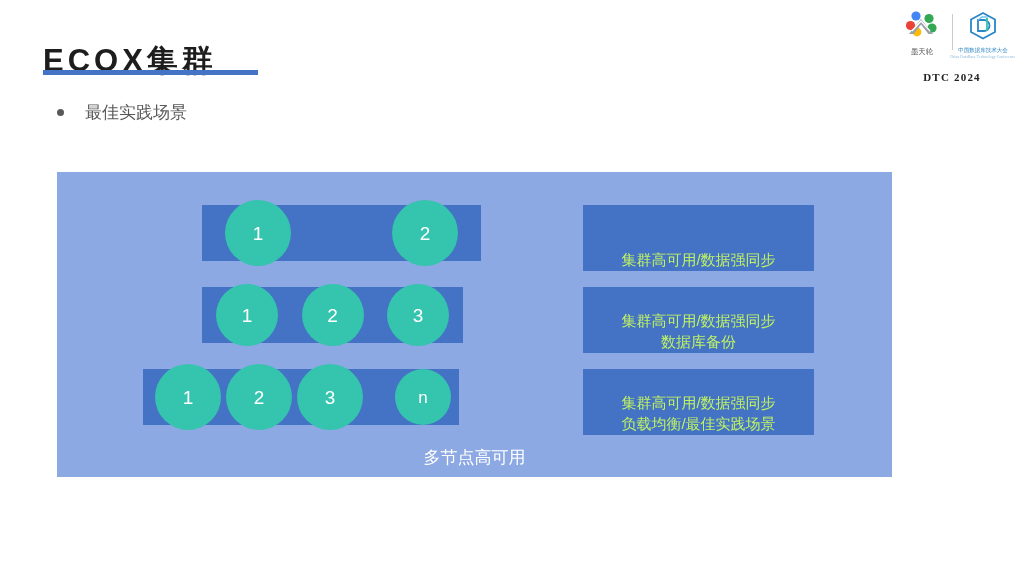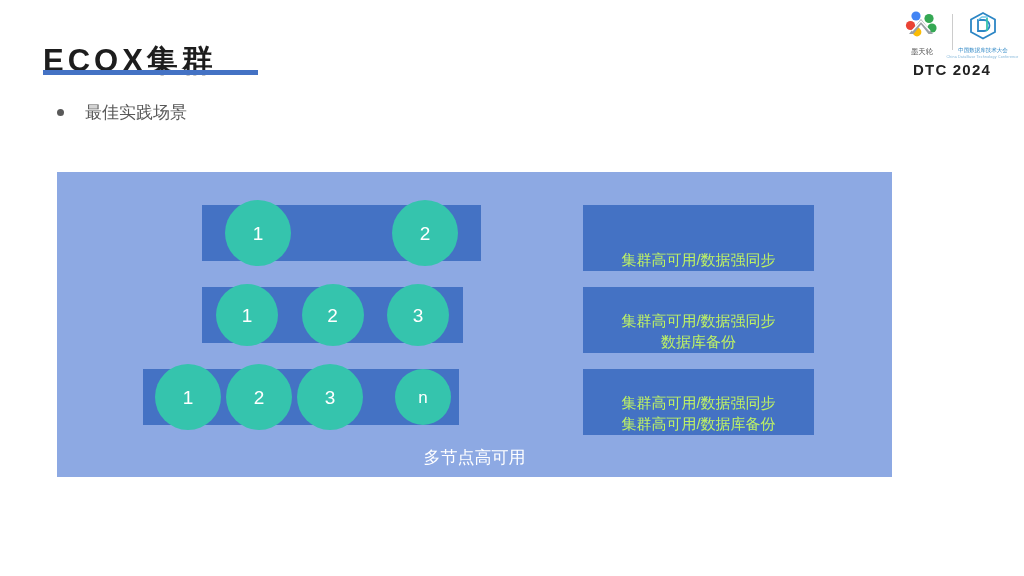--- a/index.html
+++ b/index.html
@@ -57,20 +57,21 @@
 
   
   #logo-area {
     position: absolute;
     right: 16px;
     top: 10px;
     width: 112px;
     display: flex;
     flex-direction: column;
     align-items: center;
+    font-family: Liberation Serif, serif;
   }
   .logo-pair {
     display: flex;
     align-items: flex-start;
     gap: 4px;
   }
   .logo-block {
     display: flex;
     flex-direction: column;
     align-items: center;
@@ -93,22 +94,22 @@
     color: #2c86c5;
     font-size: 6px;
   }
   .logo-caption-en {
     font-size: 3.6px;
     color: #7fb4d8;
     letter-spacing: .2px;
     white-space: nowrap;
   }
   #event-name {
-    margin-top: 2px;
-    font-size: 15px;
+    margin-top: 12px;
+    font-size: 11px;
     font-weight: bold;
     letter-spacing: 1.2px;
     color: #222;
   }
 
   
   #diagram-panel {
     position: absolute;
     left: 57px;
     top: 172px;
@@ -230,17 +231,17 @@
     <span>集群高可用/数据强同步</span>
   </div>
 
   <div class="label-box" style="left:526px; top:115px; width:231px; height:66px;">
     <span>集群高可用/数据强同步</span>
     <span>数据库备份</span>
   </div>
 
   <div class="label-box" style="left:526px; top:197px; width:231px; height:66px;">
     <span>集群高可用/数据强同步</span>
-    <span>集群高可用/数据库备份</span>
+    <span>负载均衡/最佳实践场景</span>
   </div>
 
   <div id="panel-caption">多节点高可用</div>
 </div>
 
 </body></html>

